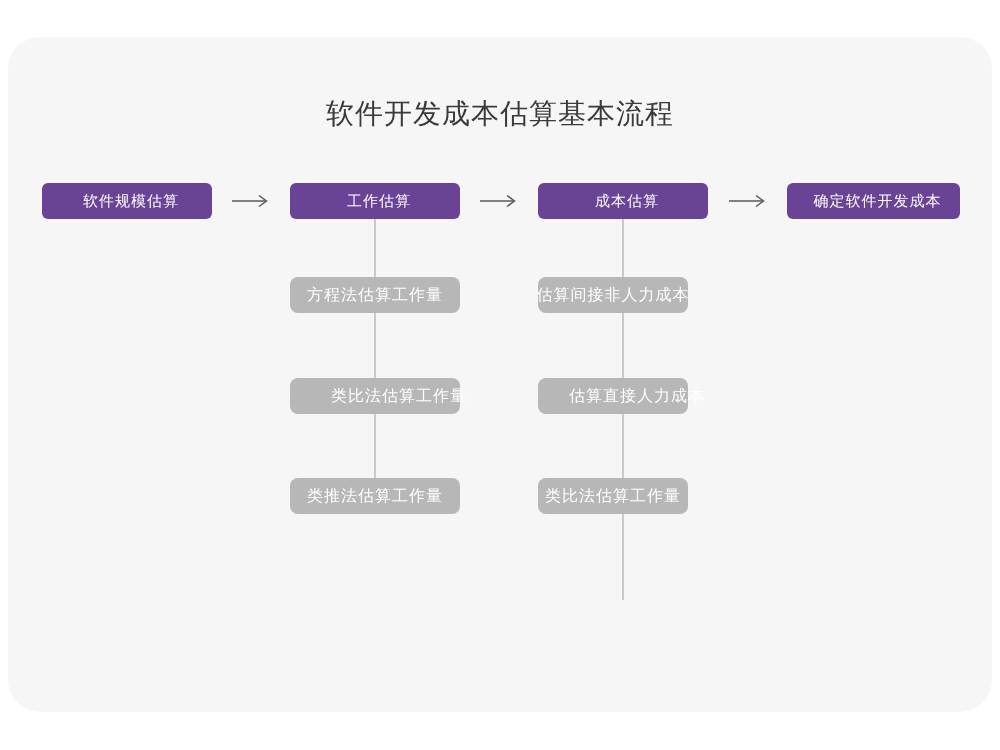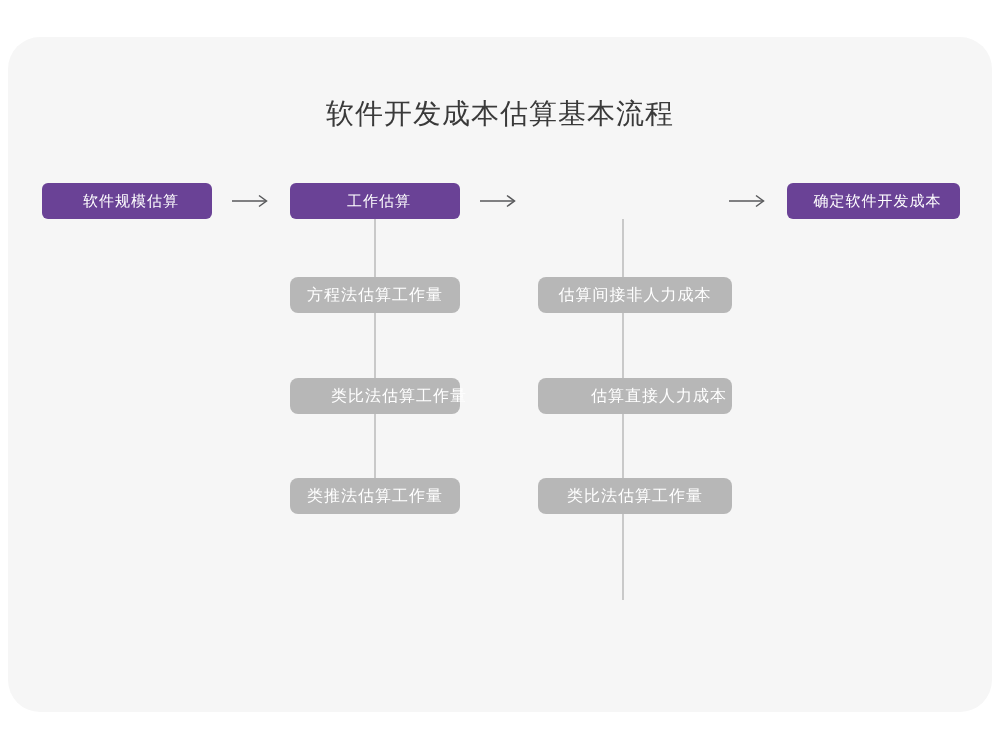--- a/index.html
+++ b/index.html
@@ -86,21 +86,21 @@
     position: absolute;
     width: 2px;
     background: #c9c9c9;
     z-index: 1;
   }
   .conn-work { left: 374px; top: 219px; height: 277px; }
   .conn-cost { left: 622px; top: 219px; height: 381px; }
 
   
   .wa { left: 290px; width: 170px; }
-  .ca { left: 538px; width: 194px; }
+  .ca { left: 538px; width: 150px; }
   .r1 { top: 277px; }
   .r2 { top: 378px; padding-left: 48px; }
   .r3 { top: 478px; }
   .r4 { top: 582px; }
 </style>
 </head>
 <body>
 
 <div class="canvas">
 
@@ -122,20 +122,21 @@
 
   <div class="node node-main n2">工作估算</div>
 
   <div class="arrow a2">
     <svg width="40" height="14" viewBox="0 0 40 14">
       <line x1="1" y1="7" x2="35" y2="7" stroke="#58595b" stroke-width="1.5"></line>
       <polyline points="28,1.5 35.5,7 28,12.5" fill="none" stroke="#58595b" stroke-width="1.5"></polyline>
     </svg>
   </div>
 
+  <div class="node node-main n3">成本估算</div>
 
   <div class="arrow a3">
     <svg width="40" height="14" viewBox="0 0 40 14">
       <line x1="1" y1="7" x2="35" y2="7" stroke="#58595b" stroke-width="1.5"></line>
       <polyline points="28,1.5 35.5,7 28,12.5" fill="none" stroke="#58595b" stroke-width="1.5"></polyline>
     </svg>
   </div>
 
   <div class="node node-main n4">确定软件开发成本</div>
 

